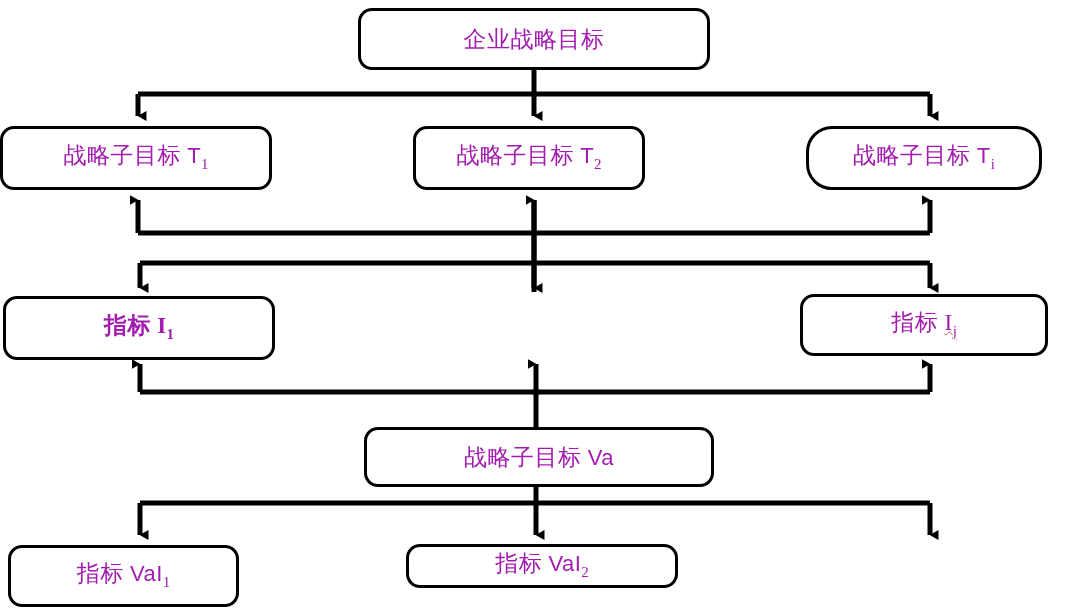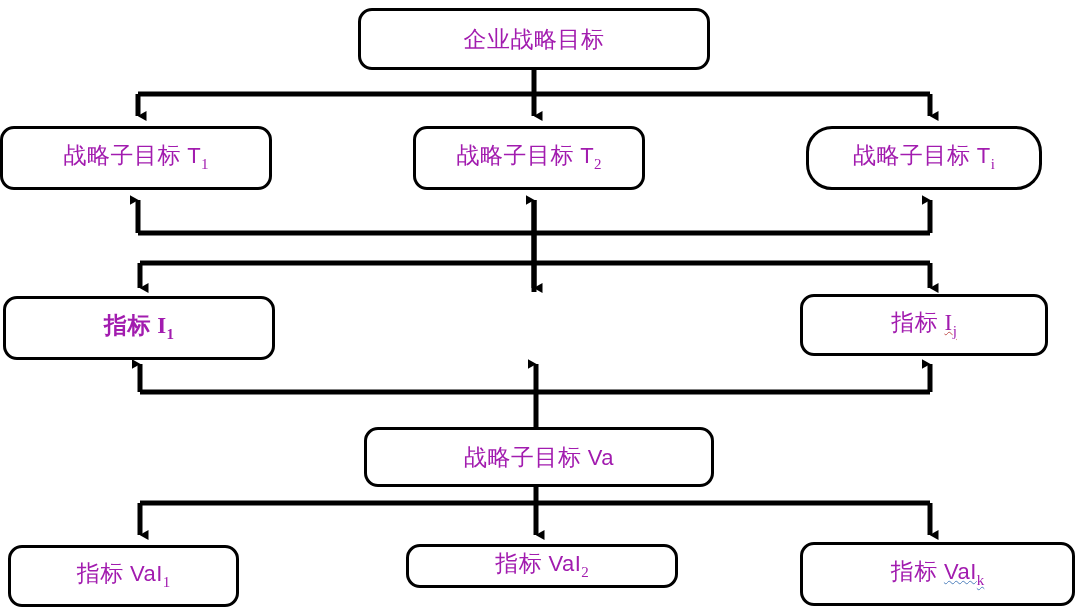--- a/index.html
+++ b/index.html
@@ -174,19 +174,14 @@
       <span>指标 </span><span class="latin">VaI</span><span class="sub">1</span>
     </span>
   </div>
 
   <div class="node" style="left:406px; top:544px; width:272px; height:44px;">
     <span class="node-label">
       <span>指标 </span><span class="latin">VaI</span><span class="sub">2</span>
     </span>
   </div>
 
-  <div class="node" style="left:800px; top:542px; width:275px; height:64px;">
-    <span class="node-label">
-      <span>指标 </span><span class="latin sq-blue">VaI</span><span class="sub sq-blue">k</span>
-    </span>
-  </div>
 
 </div>
 
 </body></html>

